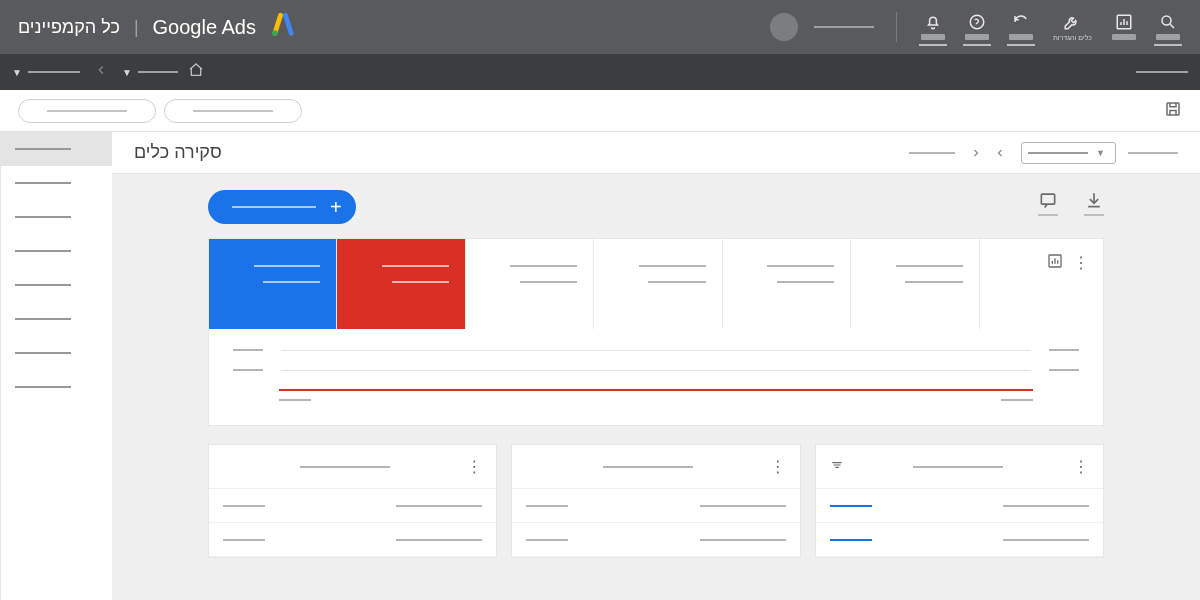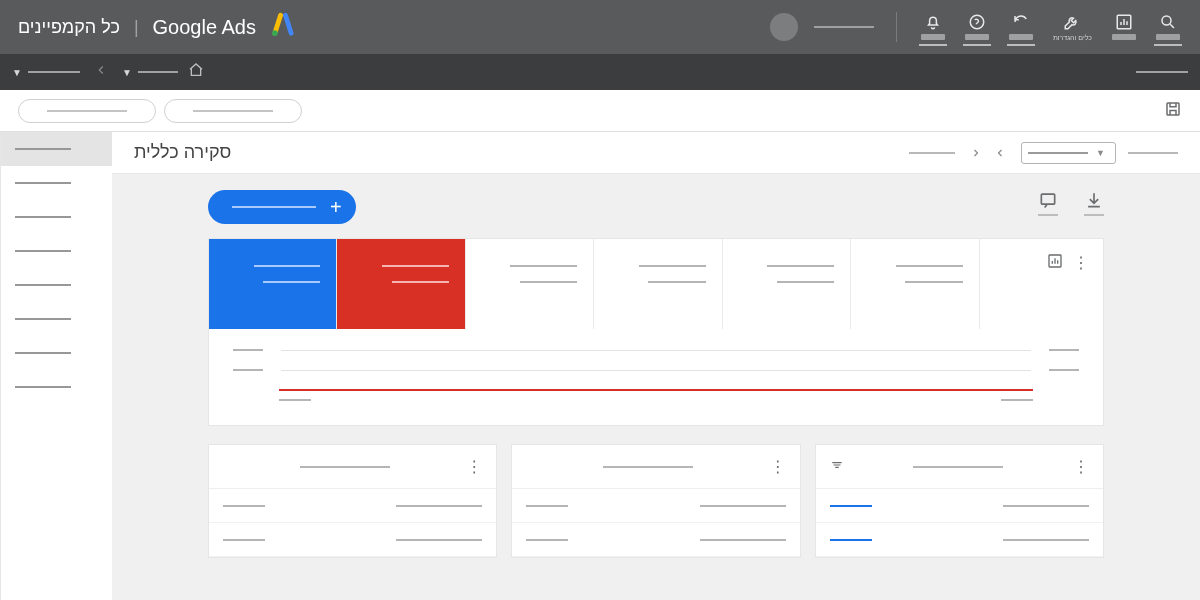--- a/index.html
+++ b/index.html
@@ -236,21 +236,21 @@
     <div class="side-item">
         <span class="side-line"></span>
       </div>
     <div class="side-item">
         <span class="side-line"></span>
       </div>
   </div>
 
   <div class="main">
     <div class="page-header">
-      <span class="page-title">סקירה כללית</span>
+      <span class="page-title">סקירה כלים</span>
       <div class="ph-left">
         <span class="ph-line"></span>
         <div class="date-sel">
           <span class="date-caret">▼</span>
           <span class="date-inner"></span>
         </div>
         <div class="navarrows">
           <span>
               <svg width="12" height="12" viewBox="0 0 24 24" fill="none" stroke="currentColor" stroke-width="2.5">
                 <path d="M15 6l-6 6 6 6"></path>

